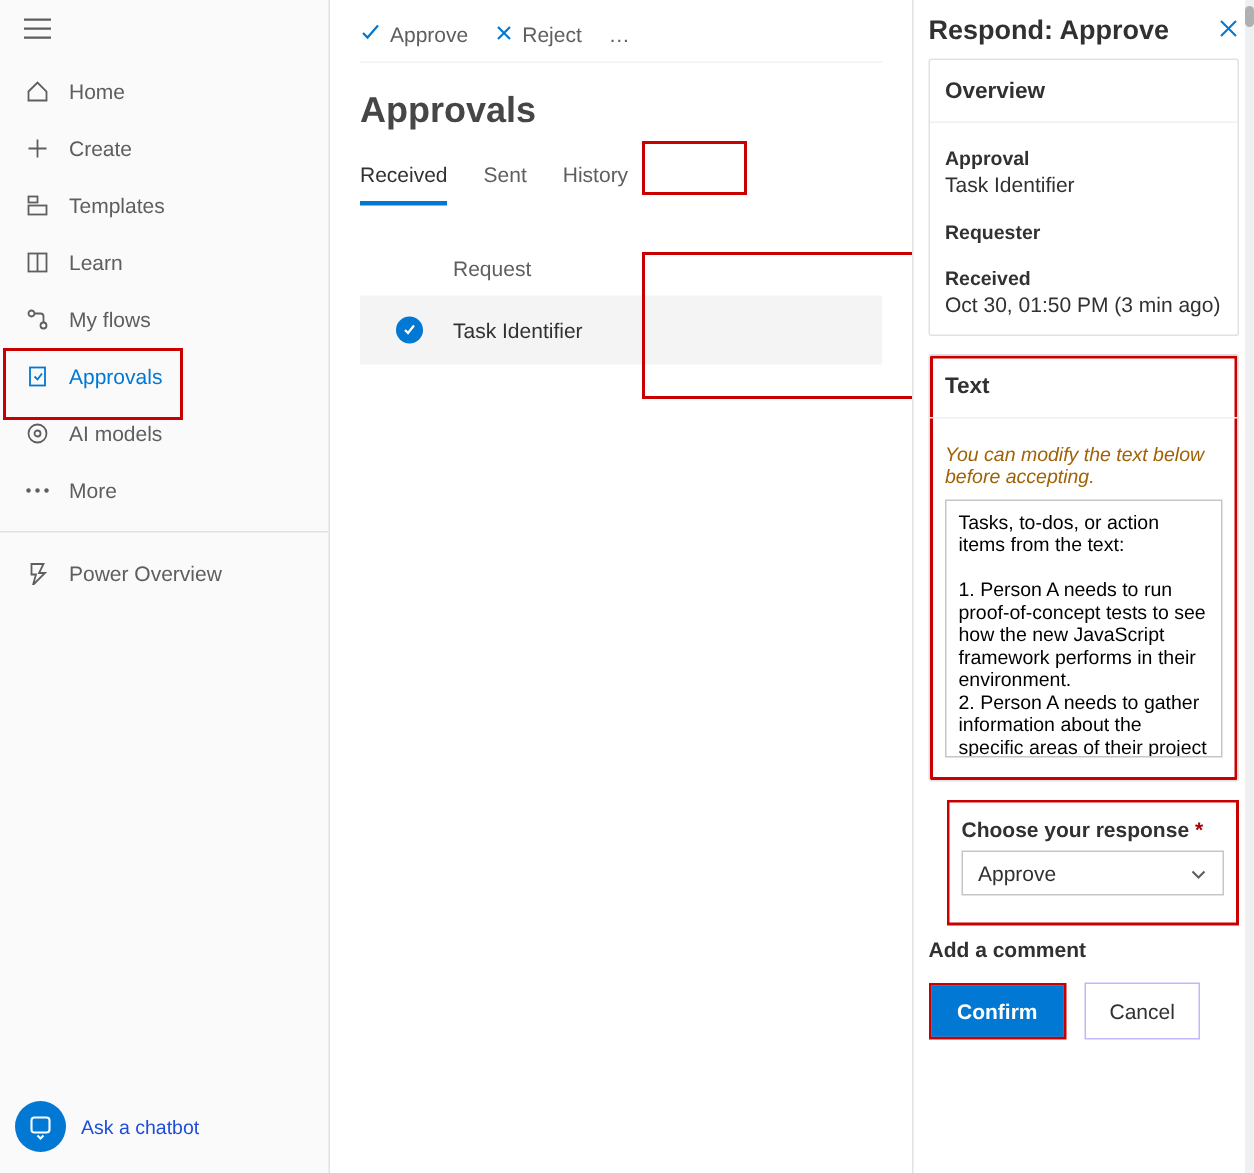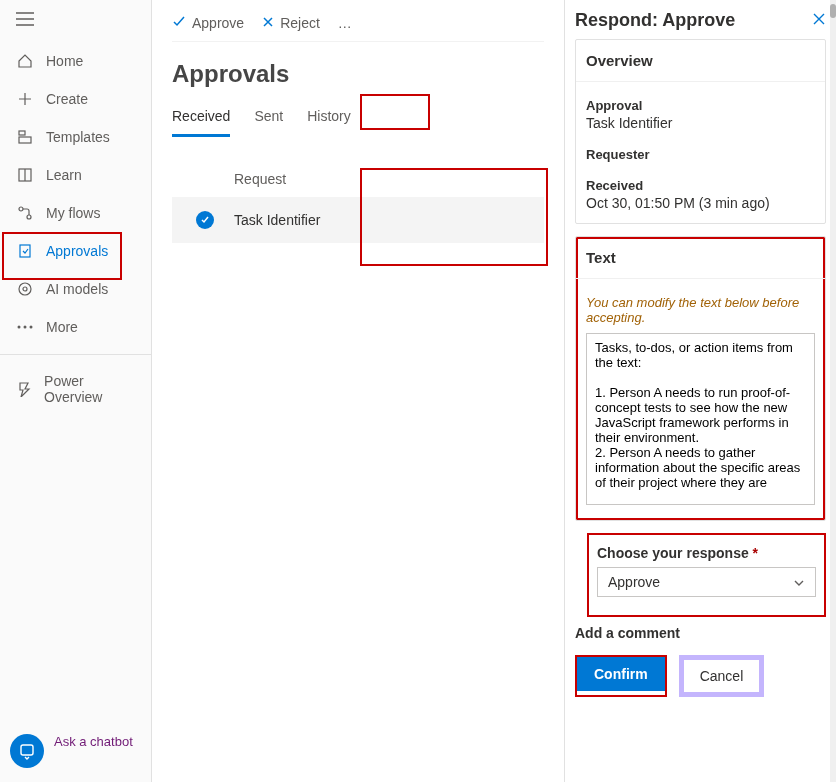--- a/index.html
+++ b/index.html
@@ -1,55 +1,55 @@
 <!DOCTYPE html>
 <html><head>
   <meta charset="utf-8">
   <style>
     * { margin: 0; padding: 0; box-sizing: border-box; font-family: "Segoe UI", -apple-system, sans-serif; }
     body { background: #fff; color: #323130; font-size: 14px; width: 836px; height: 782px; display: flex; overflow: hidden; }
-    .sidebar { width: 152px; border-right: 1px solid #e1e1e1; background: #fafafa; display: flex; flex-direction: column; }
+    .sidebar { width: 220px; border-right: 1px solid #e1e1e1; background: #fafafa; display: flex; flex-direction: column; }
     .sidebar-header { padding: 12px 16px 8px; }
     .hamburger { width: 18px; height: 14px; cursor: pointer; }
     .nav { list-style: none; padding-top: 8px; }
     .nav-item { display: flex; align-items: center; padding: 10px 16px; cursor: pointer; color: #605e5c; font-size: 14px; }
     .nav-item.selected { color: #0078d4; }
     .nav-icon { width: 18px; height: 18px; margin-right: 12px; display: flex; align-items: center; justify-content: center; color: #605e5c; }
     .nav-item.selected .nav-icon { color: #0078d4; }
     .divider { height: 1px; background: #e1e1e1; margin: 8px 0; }
-    .sidebar-footer { margin-top: auto; display: flex; align-items: flex-start; padding: 14px 10px; font-size: 13px; color: #701a75; }
+    .sidebar-footer { margin-top: auto; display: flex; align-items: center; padding: 14px 10px; font-size: 13px; color: #1d4ed8; }
     .chatbot-badge { width: 34px; height: 34px; border-radius: 50%; background: #0078d4; color: #fff; display: flex; align-items: center; justify-content: center; margin-right: 10px; }
     .main { flex: 1; padding: 8px 20px; overflow-y: auto; display: flex; flex-direction: column; }
     .toolbar { display: flex; align-items: center; gap: 18px; color: #605e5c; padding: 6px 0 10px; border-bottom: 1px solid #f2f2f2; }
     .btn-link { display: flex; align-items: center; gap: 6px; color: #605e5c; cursor: pointer; background: none; border: none; font-size: 14px; }
     .page-title { font-size: 24px; color: #464646; margin: 18px 0 14px; }
     .tabs { display: flex; gap: 24px; }
     .tab { color: #605e5c; padding: 6px 0 10px; cursor: pointer; font-size: 14px; }
     .tab.active { border-bottom: 3px solid #0078d4; color: #323130; }
     .table-wrap { margin-top: 24px; }
     .table-header { color: #605e5c; padding: 10px 16px 10px 62px; font-size: 14px; }
     .table-row { display: flex; align-items: center; padding: 14px 16px; background: #f4f4f4; }
     .status-circle { width: 18px; height: 18px; border-radius: 50%; background: #0078d4; margin-right: 20px; margin-left: 8px; display: flex; align-items: center; justify-content: center; color: #fff; }
-    .panel { width: 272px; border-left: 1px solid #e1e1e1; display: flex; flex-direction: column; padding: 10px 10px 12px 10px; overflow-y: auto; background: #fff; }
+    .panel { width: 228px; border-left: 1px solid #e1e1e1; display: flex; flex-direction: column; padding: 10px 10px 12px 10px; overflow-y: auto; background: #fff; }
     .panel-header { display: flex; justify-content: space-between; align-items: center; margin-bottom: 8px; }
     .panel-title { font-size: 18px; font-weight: 600; }
     .close-icon { color: #0078d4; cursor: pointer; }
     .card { border: 1px solid #e1e1e1; border-radius: 2px; margin-bottom: 12px; }
     .card-heading { font-weight: 600; padding: 12px 10px; font-size: 15px; border-bottom: 1px solid #f0f0f0; }
     .card-body { padding: 8px 10px 12px; }
     .field-label { font-size: 13px; font-weight: 600; color: #323130; margin-top: 8px; }
     .field-value { font-size: 14px; color: #323130; margin-top: 2px; }
     .hint { font-style: italic; font-size: 13px; color: #a16207; margin: 8px 0; }
     textarea.text-input { width: 100%; border: 1px solid #c8c6c4; padding: 6px 8px; font-size: 13px; height: 172px; resize: none; overflow-y: auto; font-family: inherit; }
     .resp-label { font-weight: 600; font-size: 14px; margin: 6px 0; }
     .req-star { color: #a80000; }
     .select-wrap { border: 1px solid #c8c6c4; display: flex; align-items: center; justify-content: space-between; padding: 6px 10px; cursor: pointer; margin-bottom: 10px; }
     .panel-actions { display: flex; gap: 12px; margin-top: 8px; }
     .btn-primary { background: #0078d4; color: #fff; border: 1px solid #0078d4; padding: 8px 16px; font-size: 14px; cursor: pointer; font-weight: bold; }
-    .btn-secondary { background: #fff; color: #323130; border: 5px solid #c4b5fd; padding: 8px 16px; font-size: 14px; cursor: pointer; }
+    .btn-secondary { background: #fff; color: #323130; border: 1px solid #c4b5fd; padding: 8px 16px; font-size: 14px; cursor: pointer; }
     .redbox { box-shadow: 0 0 0 2px #c80000 inset; }
     .hl-nav { border: 2.5px solid #c80000; position: absolute; left: 2px; top: 232px; width: 120px; height: 48px; pointer-events:none; }
     .hl-request { border: 2.5px solid #c80000; position: absolute; left: 208px; top: 168px; width: 188px; height: 98px; pointer-events:none; }
     .hl-received-tab { border: 2.5px solid #c80000; position: absolute; left: 208px; top: 94px; width: 70px; height: 36px; pointer-events:none; }
     .scrollbar-fake { position: absolute; right: 0; top: 0; width: 6px; height: 100%; background: #f0f0f0; }
     .scrollbar-thumb { width: 6px; height: 14px; background: #b0b0b0; border-radius: 3px; position: absolute; top: 4px; right: 0; }
   </style>
 </head>
 <body>
 

